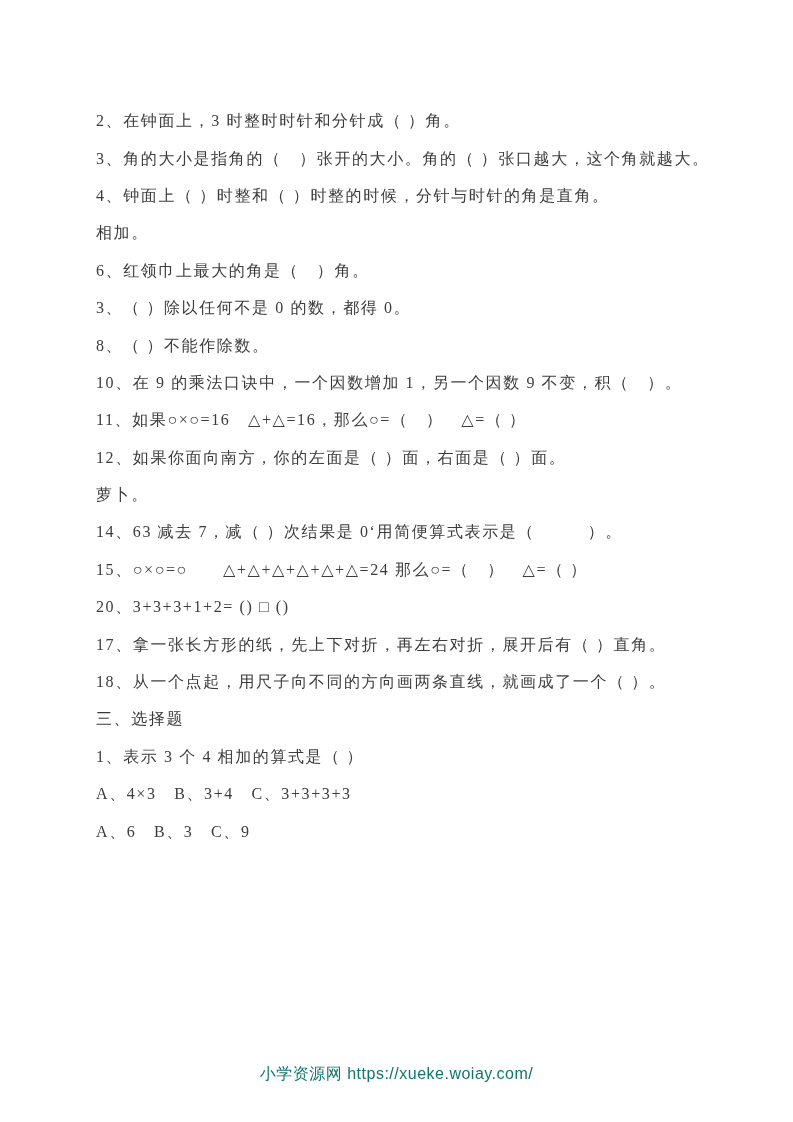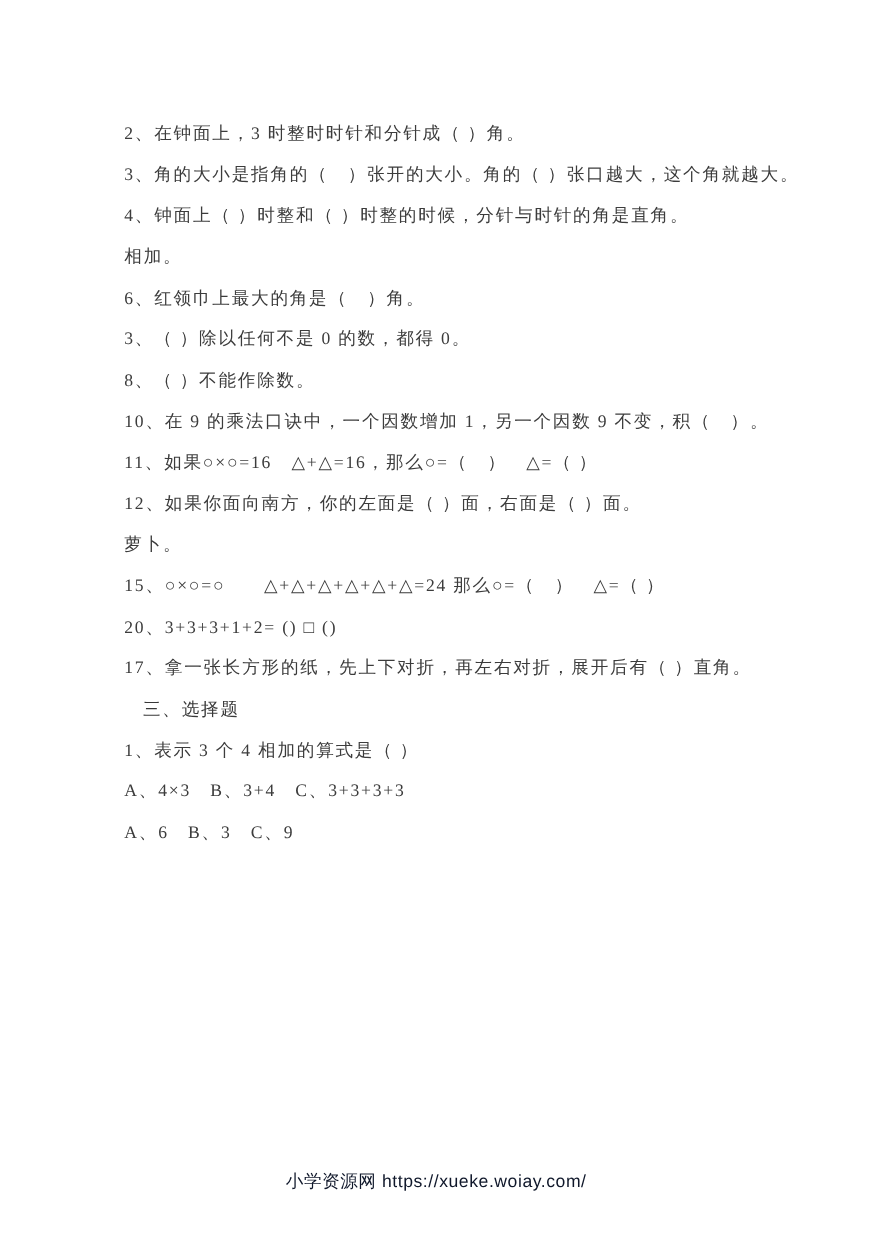--- a/index.html
+++ b/index.html
@@ -15,69 +15,70 @@
     font-family: "Liberation Serif", "DejaVu Serif", serif;
   }
   .page {
     position: absolute;
     inset: 0;
     background: #ffffff;
   }
   .content {
     position: absolute;
     top: 103px;
-    left: 113px;
+    left: 96px;
     right: 40px;
   }
   .line {
     height: 37.4px;
     display: flex;
     align-items: center;
     font-size: 16px;
     letter-spacing: 1.6px;
     color: #3c3c3c;
     white-space: pre;
   }
   .section-title {
     color: #383838;
-    margin-left: 17px;
   }
   .footer {
     position: absolute;
     top: 1064px;
     left: 0;
     width: 793px;
     text-align: center;
     font-family: "Liberation Sans", "DejaVu Sans", sans-serif;
     font-size: 16px;
     letter-spacing: 0.5px;
-    color: #0f172a;
+    color: #0f766e;
     white-space: pre;
   }
 </style>
 </head>
 <body>
 
 <div class="page">
 
   <main class="content">
     <div class="line">2、在钟面上，3 时整时时针和分针成（ ）角。</div>
     <div class="line">3、角的大小是指角的（　）张开的大小。角的（ ）张口越大，这个角就越大。</div>
     <div class="line">4、钟面上（ ）时整和（ ）时整的时候，分针与时针的角是直角。</div>
     <div class="line">相加。</div>
     <div class="line">6、红领巾上最大的角是（　）角。</div>
     <div class="line">3、（ ）除以任何不是 0 的数，都得 0。</div>
     <div class="line">8、（ ）不能作除数。</div>
     <div class="line">10、在 9 的乘法口诀中，一个因数增加 1，另一个因数 9 不变，积（　）。</div>
     <div class="line">11、如果○×○=16　△+△=16，那么○=（　）　△=（ ）</div>
     <div class="line">12、如果你面向南方，你的左面是（ ）面，右面是（ ）面。</div>
     <div class="line">萝卜。</div>
+    <div class="line">14、63 减去 7，减（ ）次结果是 0‘用简便算式表示是（　　　）。</div>
     <div class="line">15、○×○=○　　△+△+△+△+△+△=24 那么○=（　）　△=（ ）</div>
     <div class="line">20、3+3+3+1+2= () □ ()</div>
     <div class="line">17、拿一张长方形的纸，先上下对折，再左右对折，展开后有（ ）直角。</div>
+    <div class="line">18、从一个点起，用尺子向不同的方向画两条直线，就画成了一个（ ）。</div>
 
     <div class="line section-title">三、选择题</div>
 
     <div class="line">1、表示 3 个 4 相加的算式是（ ）</div>
     <div class="line">A、4×3　B、3+4　C、3+3+3+3</div>
     <div class="line">A、6　B、3　C、9</div>
   </main>
 
   <footer class="footer"><span>小学资源网</span> <span>https://xueke.woiay.com/</span></footer>
 

